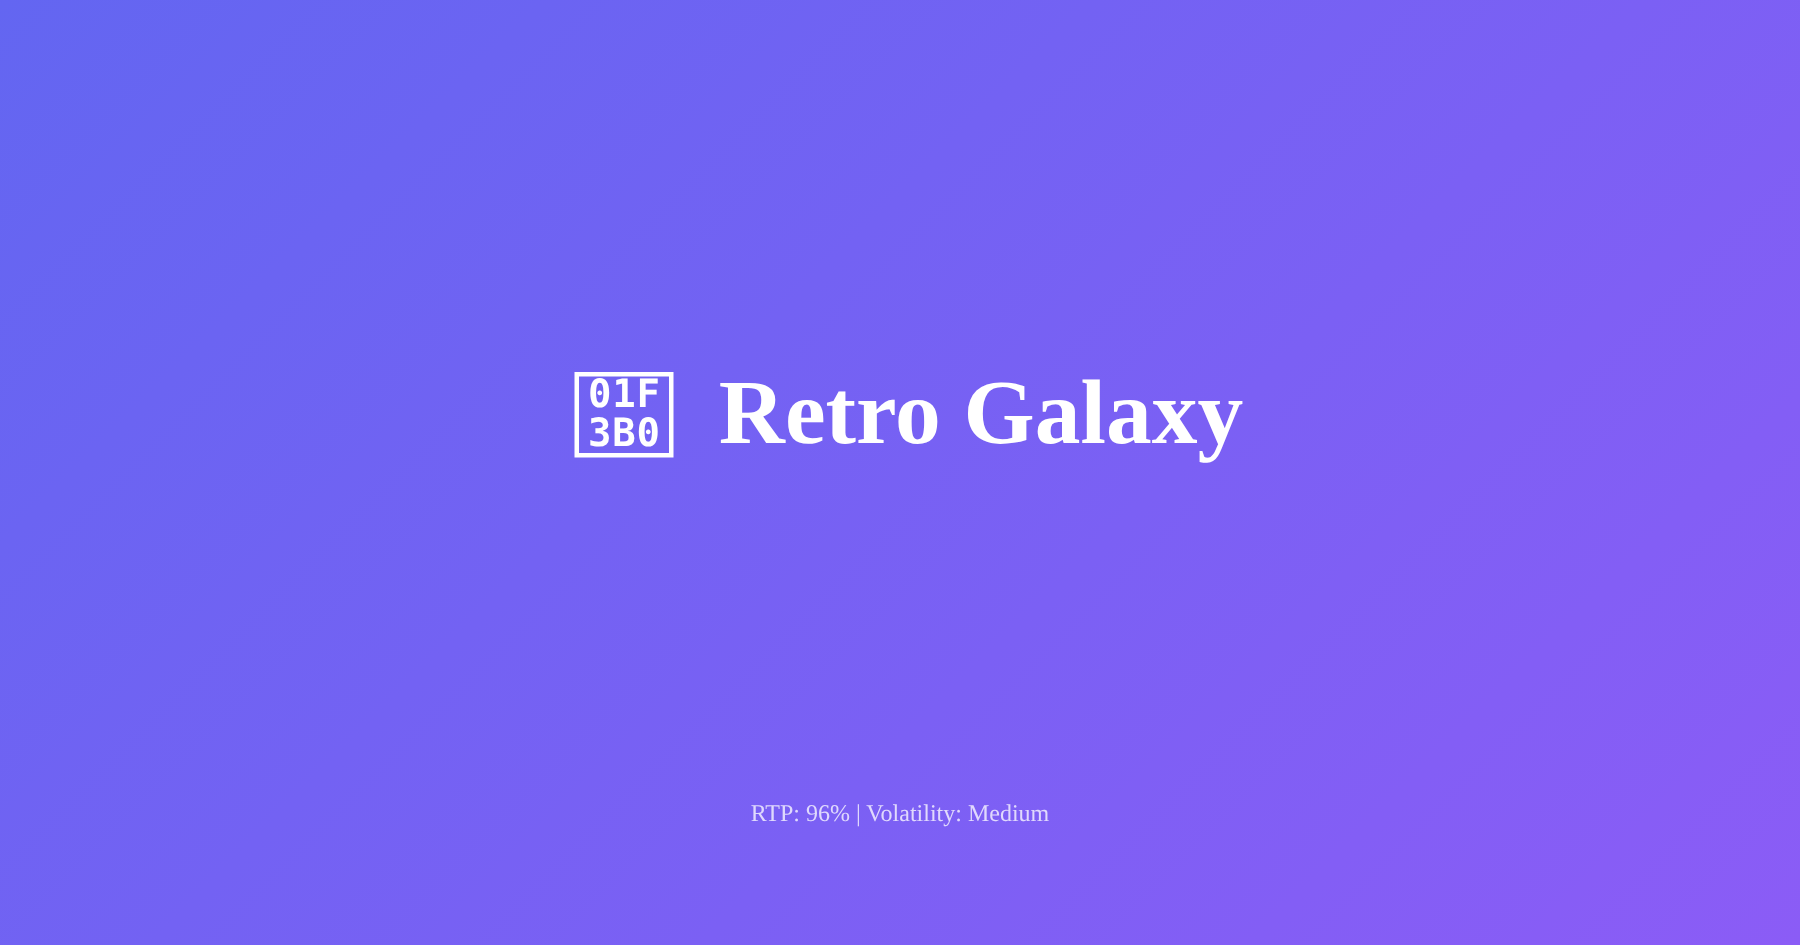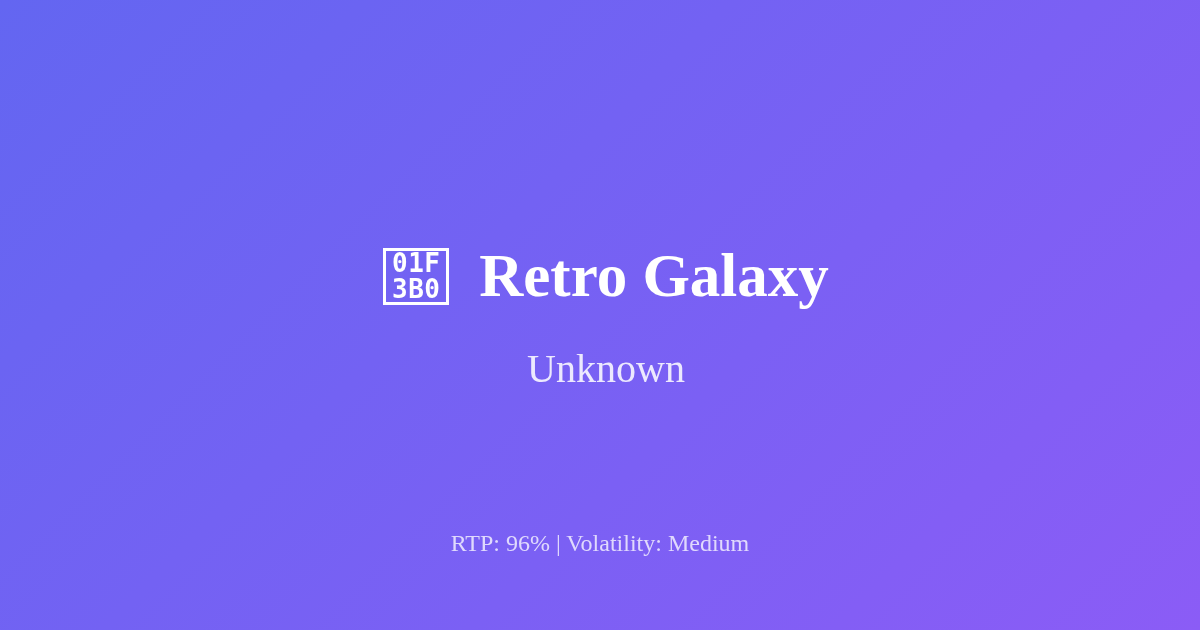--- a/index.html
+++ b/index.html
@@ -90,21 +90,21 @@
   }
 
   
   .game-meta {
     position: absolute;
     left: 0;
     right: 0;
     top: 528px;
     text-align: center;
     font-family: "Liberation Serif", "DejaVu Serif", serif;
-    font-size: 24px;
+    font-size: 16px;
     font-weight: 400;
     color: rgba(255, 255, 255, 0.76);
     line-height: 30px;
     white-space: nowrap;
   }
 </style>
 </head>
 <body>
 
 <div class="og-card">
@@ -115,19 +115,18 @@
 
       <span class="tofu">
         <span class="tofu-line">01F</span>
         <span class="tofu-line">3B0</span>
       </span>
 
       <h1 class="game-title">Retro Galaxy</h1>
 
     </div>
 
-    <div class="game-provider">Unknown</div>
 
   </div>
 
   <div class="game-meta">RTP: 96% | Volatility: Medium</div>
 
 </div>
 
 </body></html>

